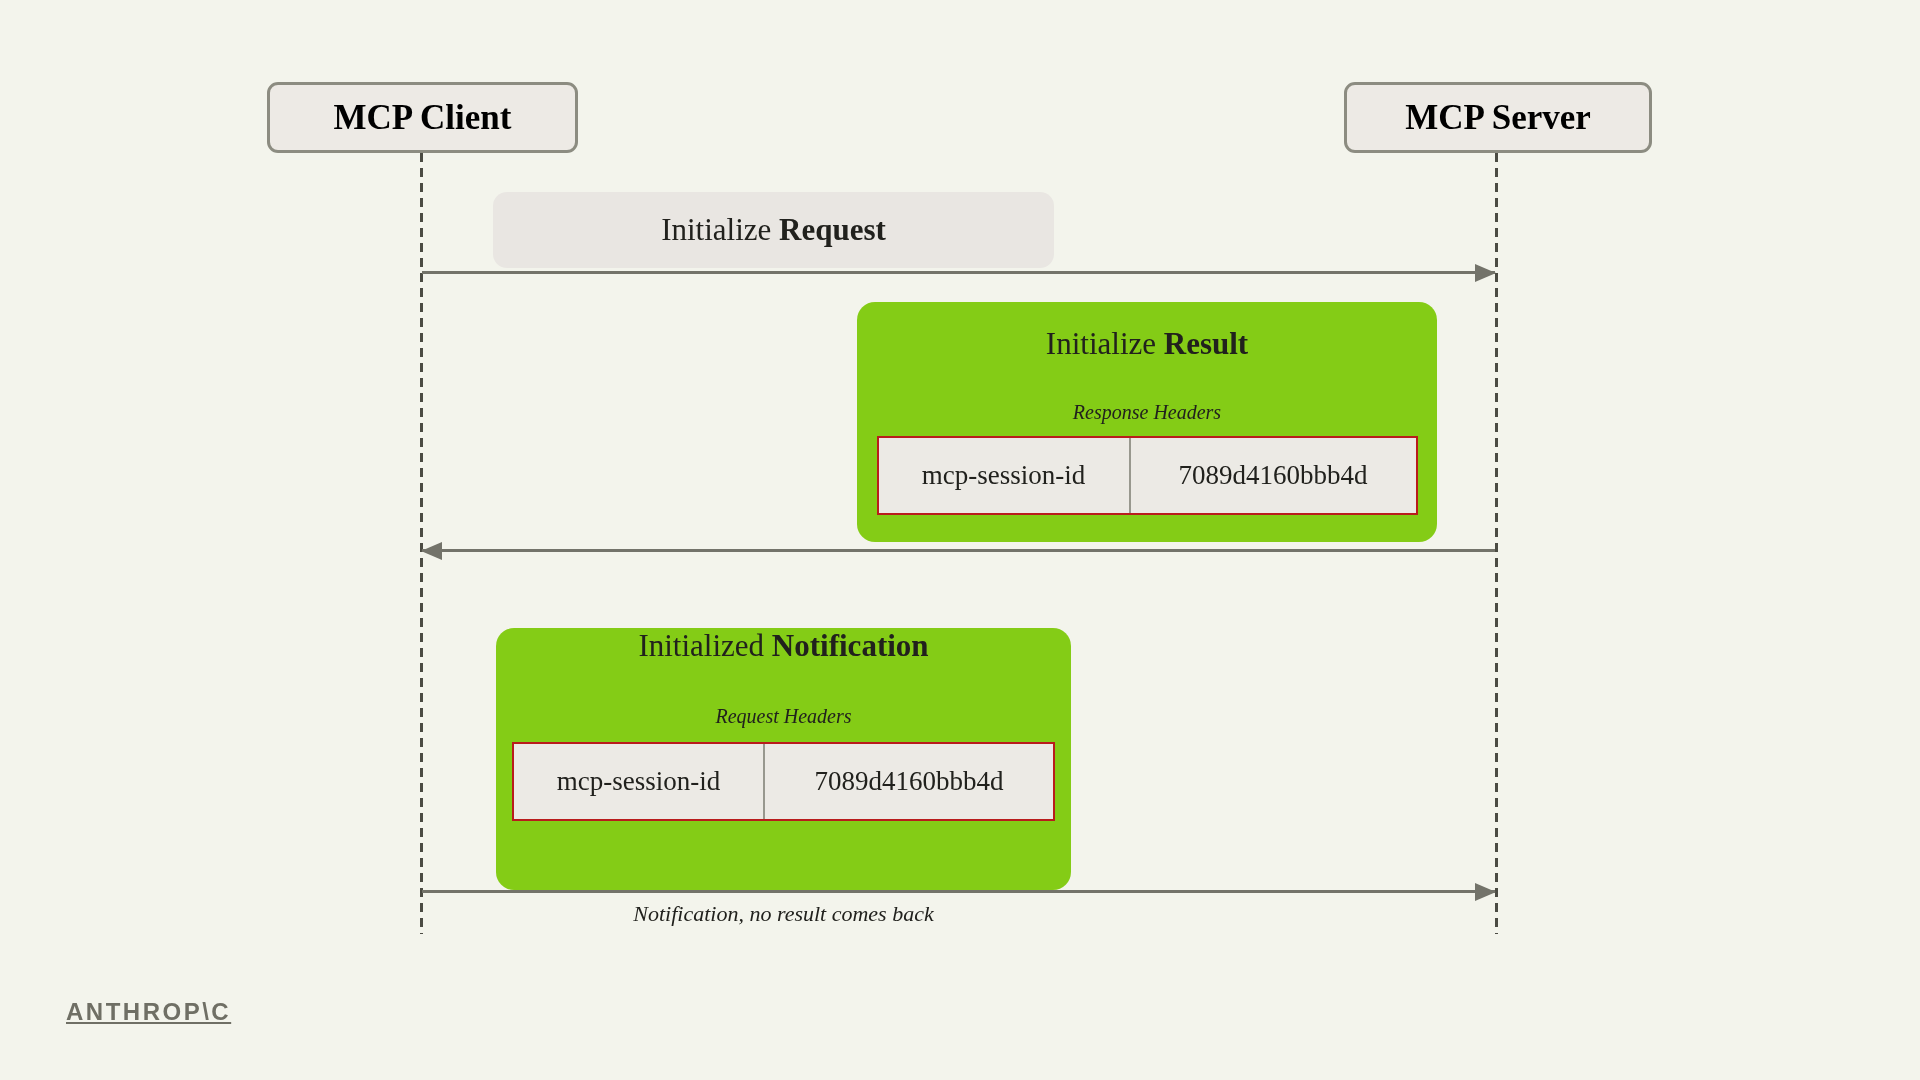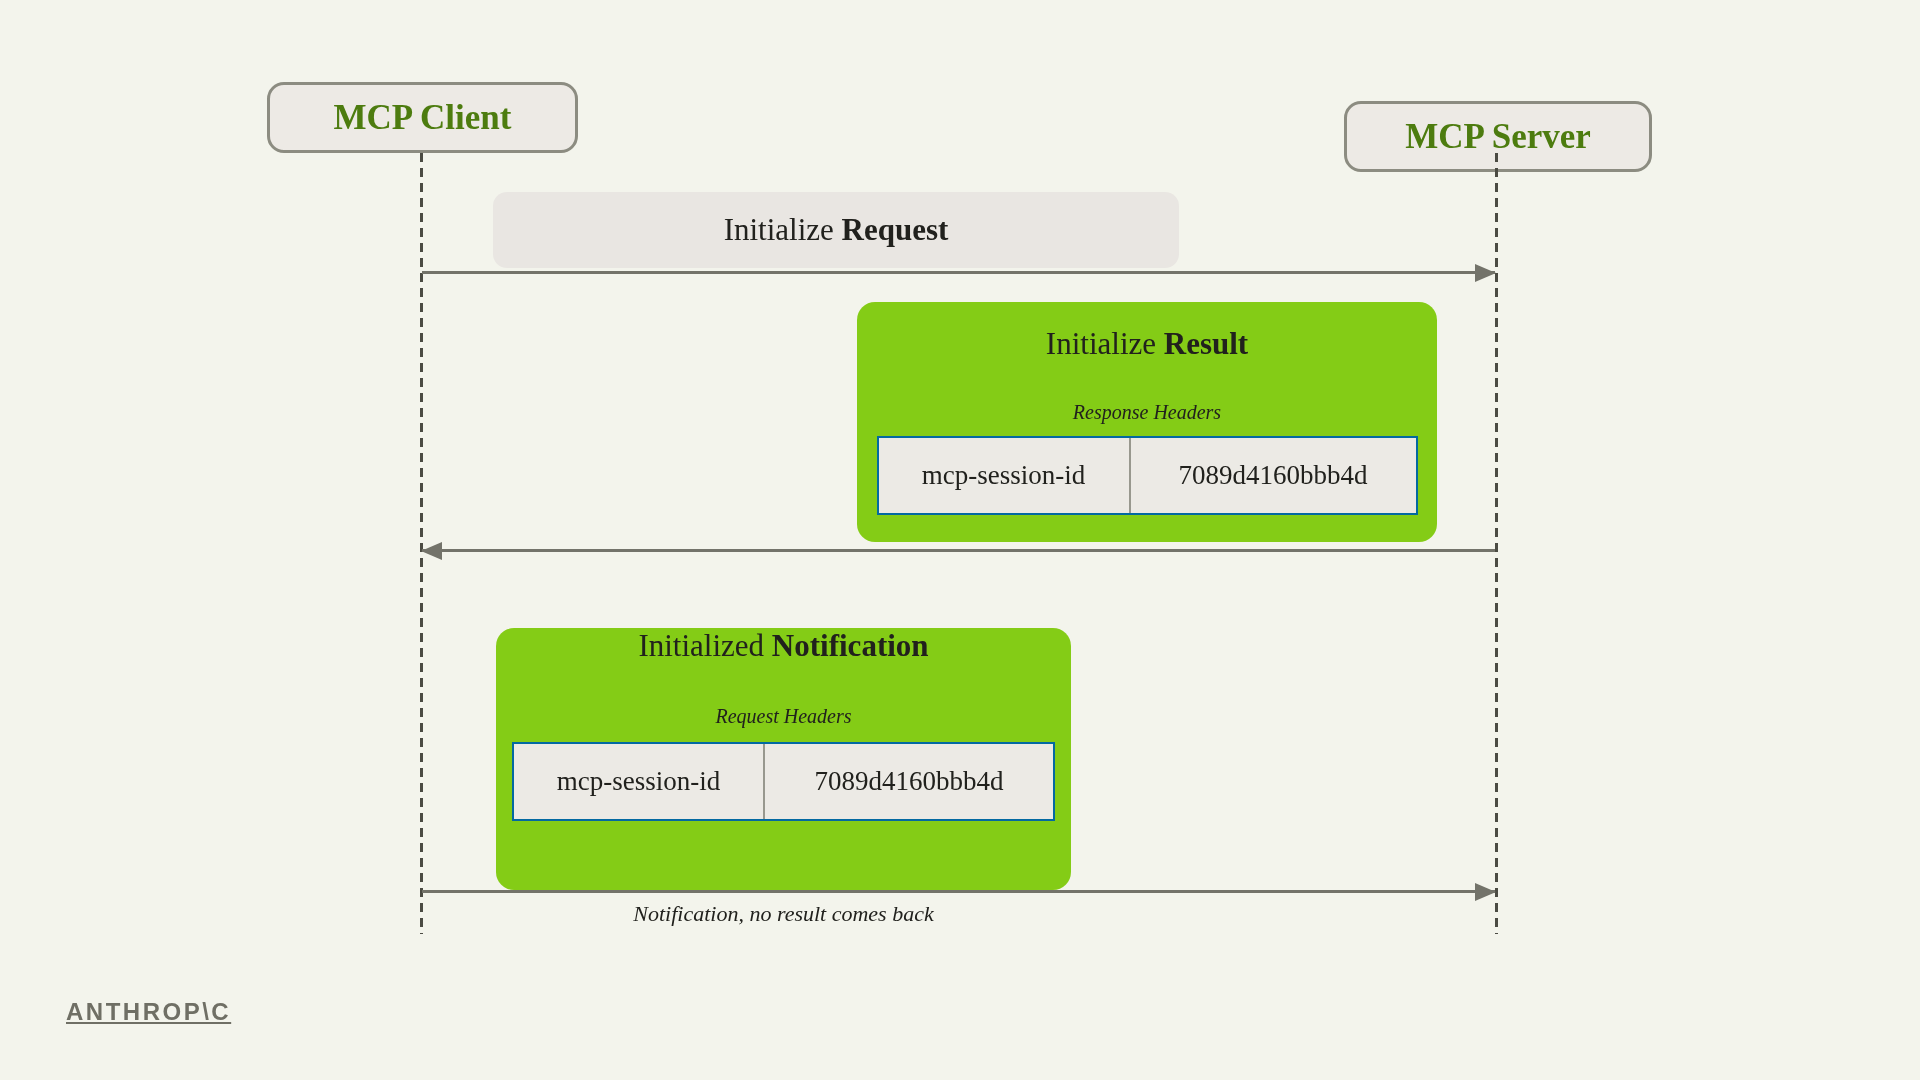--- a/index.html
+++ b/index.html
@@ -9,28 +9,28 @@
     height: 1080px;
     background: #f3f4ec;
     font-family: "Liberation Serif", serif;
     color: #21211d;
     overflow: hidden;
   }
   .actor {
     position: absolute;
     box-sizing: border-box;
     border: 3px solid #8c8c81;
-    border-radius: 17px;
+    border-radius: 11px;
     background: #edeae5;
     display: flex;
     align-items: center;
     justify-content: center;
     font-weight: bold;
     font-size: 35px;
-    color: #4d7c0f;
+    color: #000000;
   }
   .lifeline {
     position: absolute;
     width: 3px;
     background-image: repeating-linear-gradient(
       to bottom, #4b4b43 0px, #4b4b43 9px, transparent 9px, transparent 15px);
   }
   .msg-label {
     position: absolute;
     background: #e9e6e2;
@@ -70,21 +70,21 @@
   .block-subtitle {
     font-style: italic;
     font-size: 20px;
     line-height: 28px;
   }
   .block2 .block-subtitle { margin-top: 36px; }
   .block3 .block-subtitle { margin-top: 38px; }
   .htable {
     box-sizing: border-box;
     display: flex;
-    border: 2px solid #0369a1;
+    border: 2px solid #b91c1c;
     background: #eceae5;
   }
   .block2 .htable { width: 541px; margin: 10px auto 0; }
   .block3 .htable { width: 543px; margin: 12px auto 0; }
   .hcell {
     box-sizing: border-box;
     font-size: 27px;
     line-height: 31px;
     padding: 22px 0;
     display: flex;
@@ -113,28 +113,28 @@
   }
 </style>
 </head>
 <body>
 
 <div class="canvas">
 
   <div class="actor" style="left:267px; top:82px; width:311px; height:71px;">
     <span>MCP Client</span>
   </div>
-  <div class="actor" style="left:1344px; top:82px; width:308px; height:71px;margin-top:19px;">
+  <div class="actor" style="left:1344px; top:82px; width:308px; height:71px;">
     <span>MCP Server</span>
   </div>
 
   <div class="lifeline" style="left:420px; top:153px; height:781px;"></div>
   <div class="lifeline" style="left:1495px; top:153px; height:781px;"></div>
 
-  <div class="msg-label" style="left:493px; top:192px; width:686px; height:76px;">
+  <div class="msg-label" style="left:493px; top:192px; width:561px; height:76px;">
     <span>
       <span>Initialize</span>
       <span class="bold">Request</span>
     </span>
   </div>
   <div class="arrow" style="left:422px; top:271px; width:1073px;">
     <span class="arrowhead right"></span>
   </div>
 
   <div class="block block2" style="left:857px; top:302px; width:580px; height:240px;">

